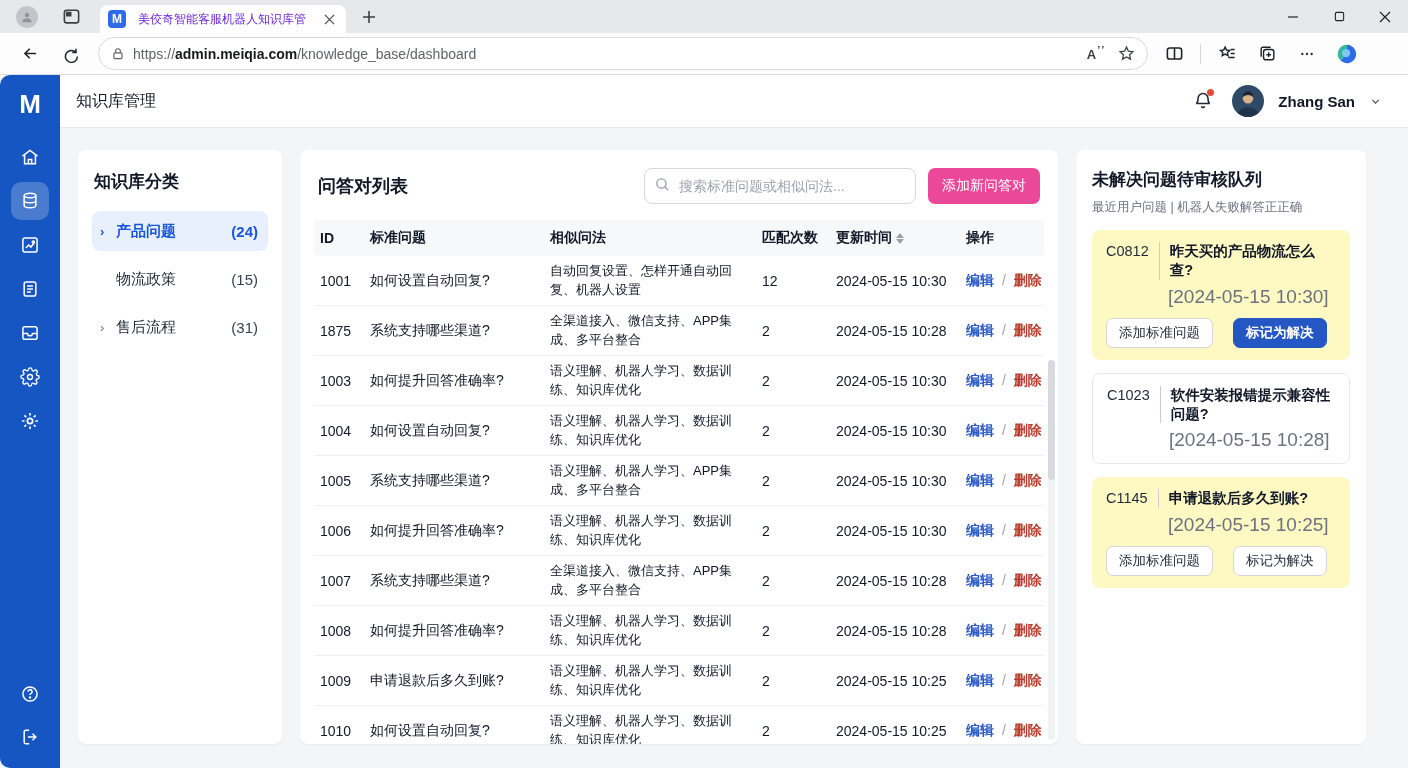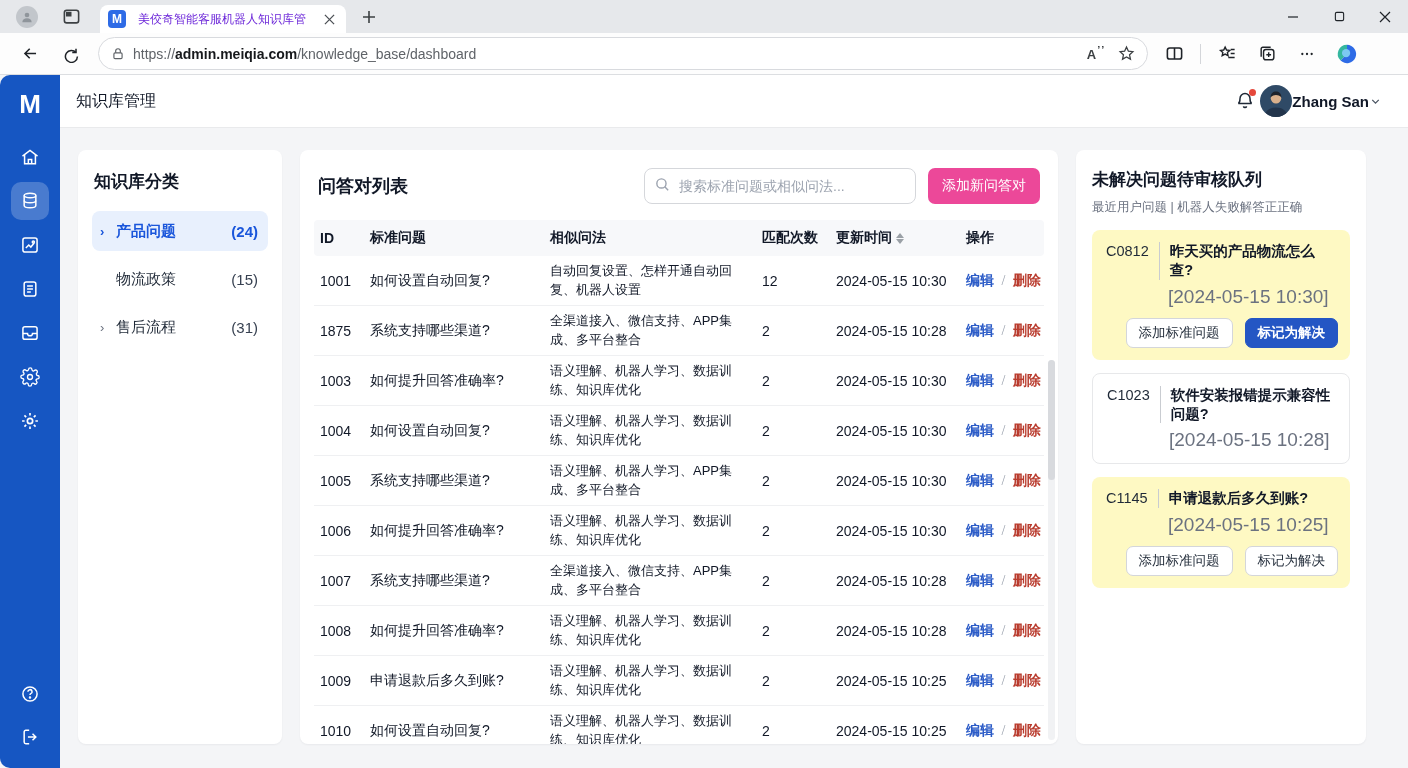--- a/index.html
+++ b/index.html
@@ -37,21 +37,21 @@
   .sidebar { width:60px; background:#1656C2; border-radius:10px 0 0 10px; display:flex; flex-direction:column; align-items:center; flex:0 0 60px; }
   .logo { color:#fff; font-size:26px; font-weight:800; margin:14px 0 18px; }
   .snav { display:flex; flex-direction:column; gap:6px; }
   .sico { width:38px; height:38px; border-radius:10px; display:flex; align-items:center; justify-content:center; color:#fff; }
   .sico.active { background:rgba(255,255,255,.22); }
   .sfoot { margin-top:auto; display:flex; flex-direction:column; gap:5px; margin-bottom:12px; }
 
   .main-col { flex:1; display:flex; flex-direction:column; min-width:0; }
   .app-header { height:53px; background:#fff; border-bottom:1px solid #E9EAEC; display:flex; align-items:center; padding:0 26px 0 16px; }
   .app-title { font-size:16px; font-weight:normal; color:#111827; }
-  .hdr-right { margin-left:auto; display:flex; align-items:center; }
+  .hdr-right { margin-left:auto; display:flex; align-items:center; gap:14px; }
   .bell-wrap { position:relative; width:30px; height:30px; display:flex; align-items:center; justify-content:center; color:#1f2937; }
   .bell-dot { position:absolute; top:3px; right:4px; width:7px; height:7px; border-radius:50%; background:#E5483C; }
   .avatar { width:32px; height:32px; border-radius:50%; background:#2F4A66; overflow:hidden; display:flex; align-items:flex-end; justify-content:center; }
   .user-name { font-size:15px; font-weight:bold; color:#111827; }
   .chev { color:#6b7280; display:flex; }
 
   .content { flex:1; display:flex; gap:18px; padding:22px 42px 24px 18px; min-height:0; }
   .panel { background:#fff; border-radius:8px; box-shadow:0 1px 2px rgba(16,24,40,.05); overflow:hidden; }
 
   
@@ -74,40 +74,40 @@
   .search-ico { position:absolute; left:10px; top:8px; color:#9CA3AF; }
   .add-btn { margin-left:12px; height:36px; padding:0 14px; background:#ec4899; color:#fff; border:none; border-radius:7px; font-size:14px; font-family:inherit; }
 
   .tgrid { display:grid; grid-template-columns:50px 180px 212px 74px 130px 1fr; align-items:center; }
   .thead { background:#F7F8FA; border-radius:4px; height:36px; font-size:14px; font-weight:bold; color:#111827; }
   .th, .td { padding:0 6px; }
   .th-time { display:flex; align-items:center; gap:4px; }
   .sort-ico { display:flex; flex-direction:column; gap:1px; color:#9AA0A6; }
   .trow { border-bottom:1px solid #EFF0F2; min-height:50px; font-size:14px; color:#111827; }
   .td-sim { font-size:13px; line-height:1.4; color:#111827; padding-top:6px; padding-bottom:6px; }
-  .td-ops { white-space:nowrap;font-family:Liberation Serif, serif; }
+  .td-ops { white-space:nowrap; }
   .edit-link { color:#2B5BC7; font-weight:bold; }
   .del-link { color:#B93B2D; font-weight:bold; }
   .op-sep { color:#9CA3AF; margin:0 4px; }
   .qa-scrollbar { position:absolute; right:3px; top:210px; bottom:4px; width:7px; border-radius:4px; background:#F1F2F4; }
   .qa-thumb { position:absolute; top:0; width:7px; height:120px; border-radius:4px; background:#D8DADE; }
 
   
   .rev-panel { flex:0 0 290px; padding:18px 16px; }
   .rev-title { font-size:17px; font-weight:bold; color:#111827; }
   .rev-sub { font-size:12.5px; color:#6B7280; margin-top:8px; }
   .card-list { margin-top:14px; display:flex; flex-direction:column; gap:13px; }
   .card { border-radius:8px; padding:12px 12px 12px 14px; }
   .card.gray { background:#fef9c3; }
   .card.white { background:#fff; border:1px solid #E7E8EA; }
   .card-line { display:flex; align-items:baseline; font-size:14.5px; }
   .cid { color:#1F2937; flex:0 0 auto; }
   .cq { font-weight:bold; color:#111827; border-left:1px solid #C9CCD1; margin-left:10px; padding-left:10px; line-height:1.3; }
   .ctime { margin:6px 0 0 62px; font-size:19px; color:#6B7280; }
-  .cbtns { display:flex; justify-content:flex-end; gap:12px; margin-top:10px; }
+  .cbtns { display:flex; justify-content:flex-start; gap:20px; margin-top:10px; }
   .cbtn { height:30px; padding:0 12px; border-radius:7px; font-size:13.5px; font-family:inherit; }
   .cbtn.outline { background:#fff; border:1px solid #D4D6DA; color:#1F2937; }
   .cbtn.primary { background:#2456C4; border:1px solid #2456C4; color:#fff; font-weight:bold; }
 </style>
 </head>
 <body>
 
 <div class="tabstrip">
   <div class="chrome-ico profile-btn">
     <span class="profile-circle">

